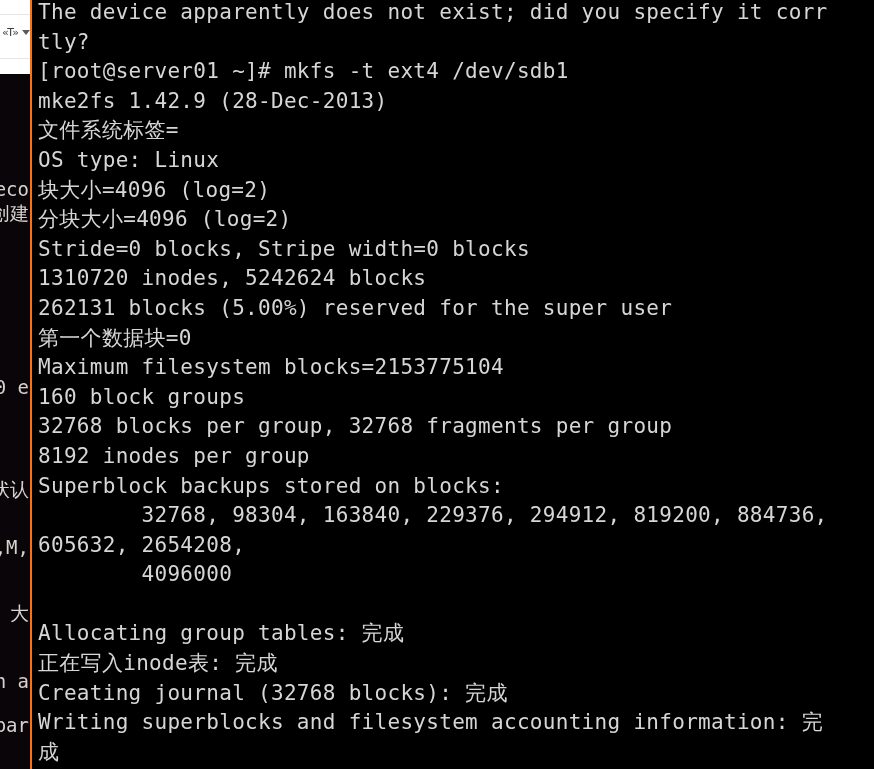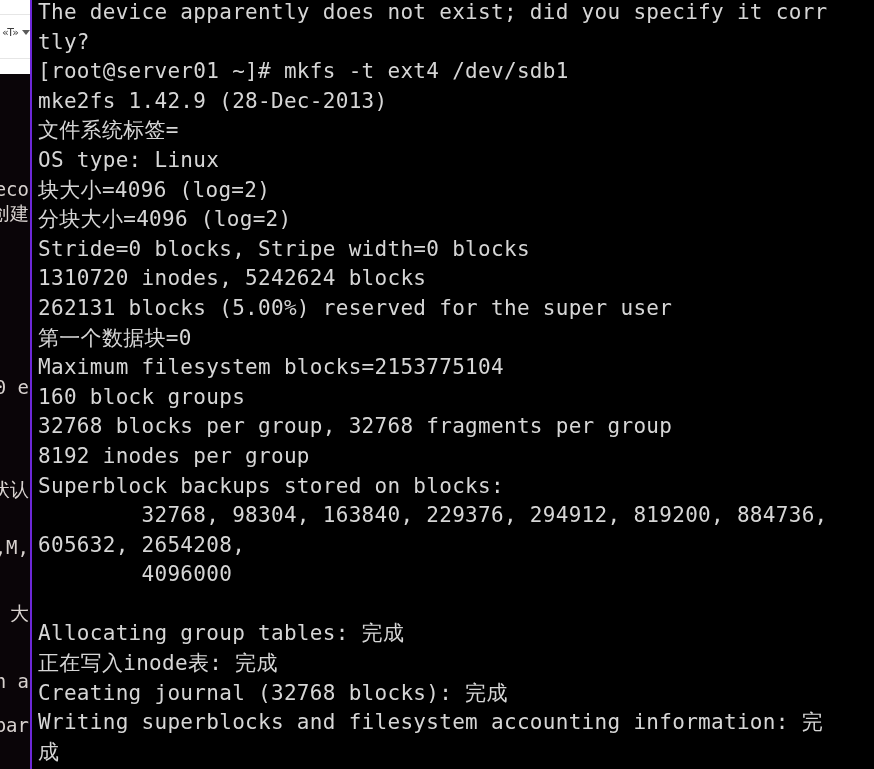--- a/index.html
+++ b/index.html
@@ -88,21 +88,21 @@
 
   
   #terminal {
     position: absolute;
     left: 30px;
     top: 0;
     width: 844px;
     height: 769px;
     background: #000000;
     overflow: hidden;
-    border-left: 2px solid #6d28d9;
+    border-left: 2px solid #f97316;
     box-sizing: border-box;
   }
   #term-body {
     position: absolute;
     left: 6px;
     top: -2px;
     width: 838px;
     color: #d6d6d6;
     font-family: "DejaVu Sans Mono", "Liberation Mono", monospace;
     font-size: 21px;

